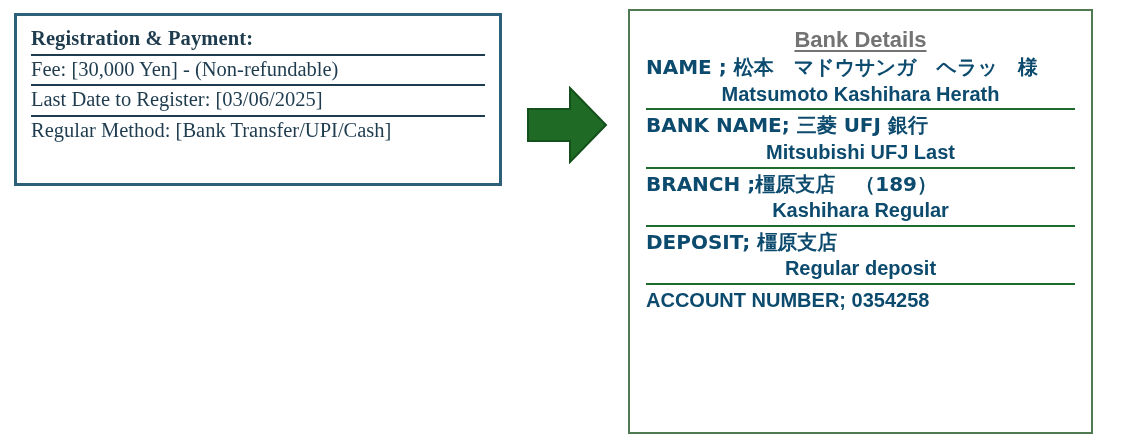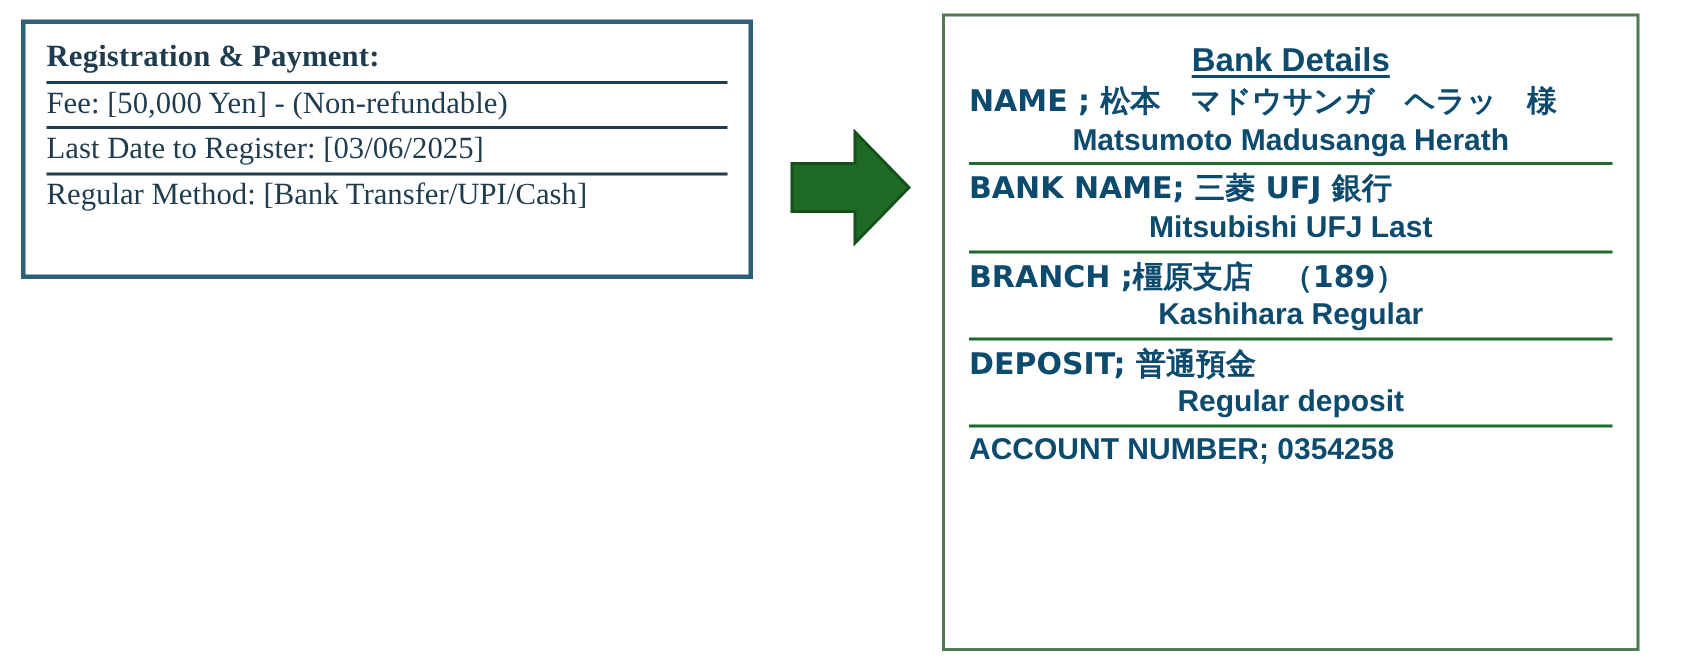--- a/index.html
+++ b/index.html
@@ -64,21 +64,21 @@
     top: 9px;
     width: 465px;
     height: 425px;
     box-sizing: border-box;
     border: 2px solid #4F7A52;
     background: #ffffff;
     padding: 16px 16px 0 16px;
   }
   .bank-title {
     text-align: center;
-    color: #0c4a6e;
+    color: #737373;
     font-weight: bold;
     font-size: 22px;
     line-height: 1.15;
     text-decoration: underline;
     text-underline-offset: 3px;
     padding-bottom: 2px;
   }
   .bank-row {
     color: #0c4a6e;
     font-weight: bold;
@@ -102,47 +102,47 @@
   .jp-text {
     font-family: "DejaVu Sans", "Liberation Sans", sans-serif;
   }
 </style>
 </head>
 <body>
 
 <div class="reg-box">
   <div class="reg-line heading">Registration &amp; Payment:</div>
   <div class="reg-line">
-    <span>Fee: [50,000 Yen] - (Non-refundable)</span>
+    <span>Fee: [30,000 Yen] - (Non-refundable)</span>
   </div>
   <div class="reg-line">
     <span>Last Date to Register: [03/06/2025]</span>
   </div>
   <div class="reg-line no-rule">
     <span>Regular Method: [Bank Transfer/UPI/Cash]</span>
   </div>
 </div>
 
 <div class="arrow-wrap">
   <svg width="82" height="78" viewBox="0 0 82 78" aria-hidden="true">
     <polygon points="2,23 44,23 44,2 80,39 44,76 44,55 2,55" fill="#1F6B26" stroke="#14501B" stroke-width="2" stroke-linejoin="miter"></polygon>
   </svg>
 </div>
 
 <div class="bank-box">
 
   <div class="bank-title">Bank Details</div>
 
   <div class="bank-row jp jp-text">NAME ; 松本　マドウサンガ　ヘラッ　様</div>
-  <div class="bank-row en">Matsumoto Madusanga Herath</div>
+  <div class="bank-row en">Matsumoto Kashihara Herath</div>
 
   <div class="bank-row jp jp-text">BANK NAME; 三菱 UFJ 銀行</div>
   <div class="bank-row en">Mitsubishi UFJ Last</div>
 
   <div class="bank-row jp jp-text">BRANCH ;橿原支店　（189）</div>
   <div class="bank-row en">Kashihara Regular</div>
 
-  <div class="bank-row jp jp-text">DEPOSIT;  普通預金</div>
+  <div class="bank-row jp jp-text">DEPOSIT;  橿原支店</div>
   <div class="bank-row en">Regular deposit</div>
 
   <div class="bank-row jp last">ACCOUNT NUMBER; 0354258</div>
 
 </div>
 
 </body></html>

